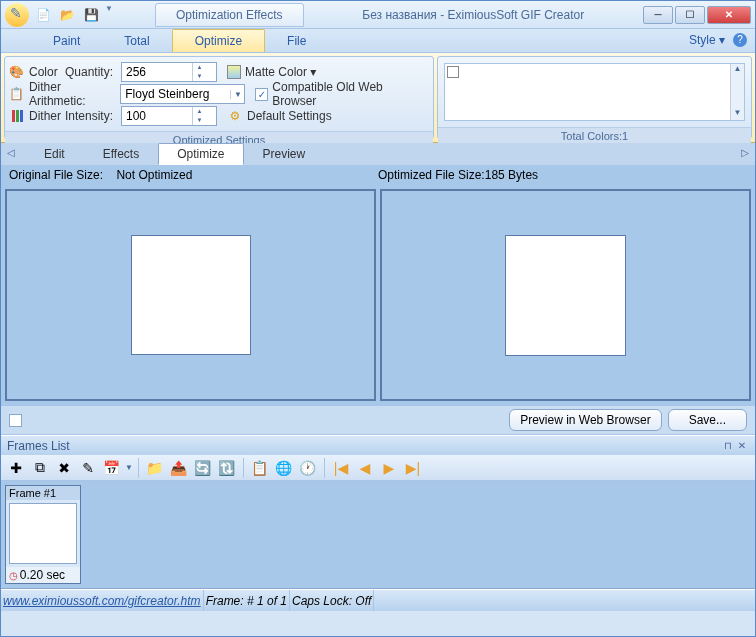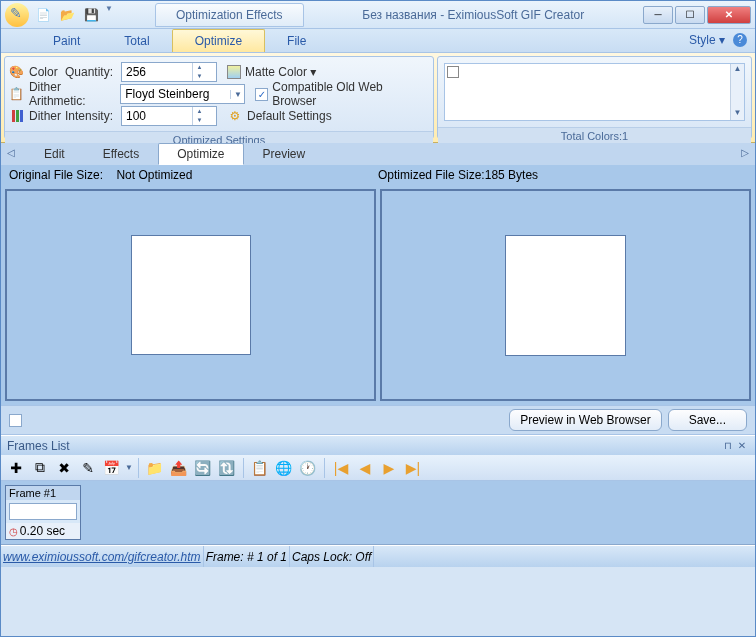--- a/index.html
+++ b/index.html
@@ -72,21 +72,21 @@
 .opts-row .spacer { flex: 1; }
 .btn { padding: 3px 10px; border: 1px solid #8aa8cc; background: linear-gradient(#fdfdfe, #e2ecf8); border-radius: 6px; cursor: pointer; }
 
 
 .frames-hdr { height: 20px; background: linear-gradient(#d8e8f8, #b8d2ee); display: flex; align-items: center; padding: 0 6px; color: #3a5a88; border-top: 1px solid #fff; }
 .frames-hdr .sp { flex: 1; }
 .frames-hdr .pin, .frames-hdr .x { width: 14px; text-align: center; font-size: 10px; cursor: pointer; color: #4a6a98; }
 .frames-tb { height: 26px; background: linear-gradient(#e8f2fc, #d0e0f4); display: flex; align-items: center; padding: 0 4px; gap: 2px; border-bottom: 1px solid #a8c4e6; }
 .tbtn { width: 22px; height: 22px; display: flex; align-items: center; justify-content: center; cursor: pointer; border-radius: 2px; font-size: 14px; }
 .tsep { width: 1px; height: 20px; background: #a8c4e6; margin: 0 3px; }
-.frames-body { height: 64px; background: #a8c8ea; padding: 4px; display: flex; gap: 4px; overflow: auto; border-bottom: 1px solid #8aa8cc; }
+.frames-body { height: 108px; background: #a8c8ea; padding: 4px; display: flex; gap: 4px; overflow: auto; border-bottom: 1px solid #8aa8cc; }
 .frame { width: 76px; border: 1px solid #5a7aa8; background: #d8e8f8; display: flex; flex-direction: column; }
 .frame-lbl { font-size: 11px; padding: 1px 3px; background: #c0d6ef; }
 .frame-thumb { flex: 1; margin: 3px; background: #fff; border: 1px solid #8aa8cc; }
 .frame-time { font-size: 10px; padding: 1px 3px; background: #e8f0fa; display: flex; align-items: center; gap: 2px; }
 .clock { color: #d04040; font-size: 10px; }
 
 
 .status { height: 22px; background: linear-gradient(#d8e8f8, #b8d2ee); display: flex; align-items: center; border-top: 1px solid #fff; }
 .status > div { padding: 0 2px; border-right: 1px solid #a8c4e6; height: 100%; display: flex; align-items: center; font-style: italic; }
 .status a { color: #2a5aa8; text-decoration: underline; cursor: pointer; }

